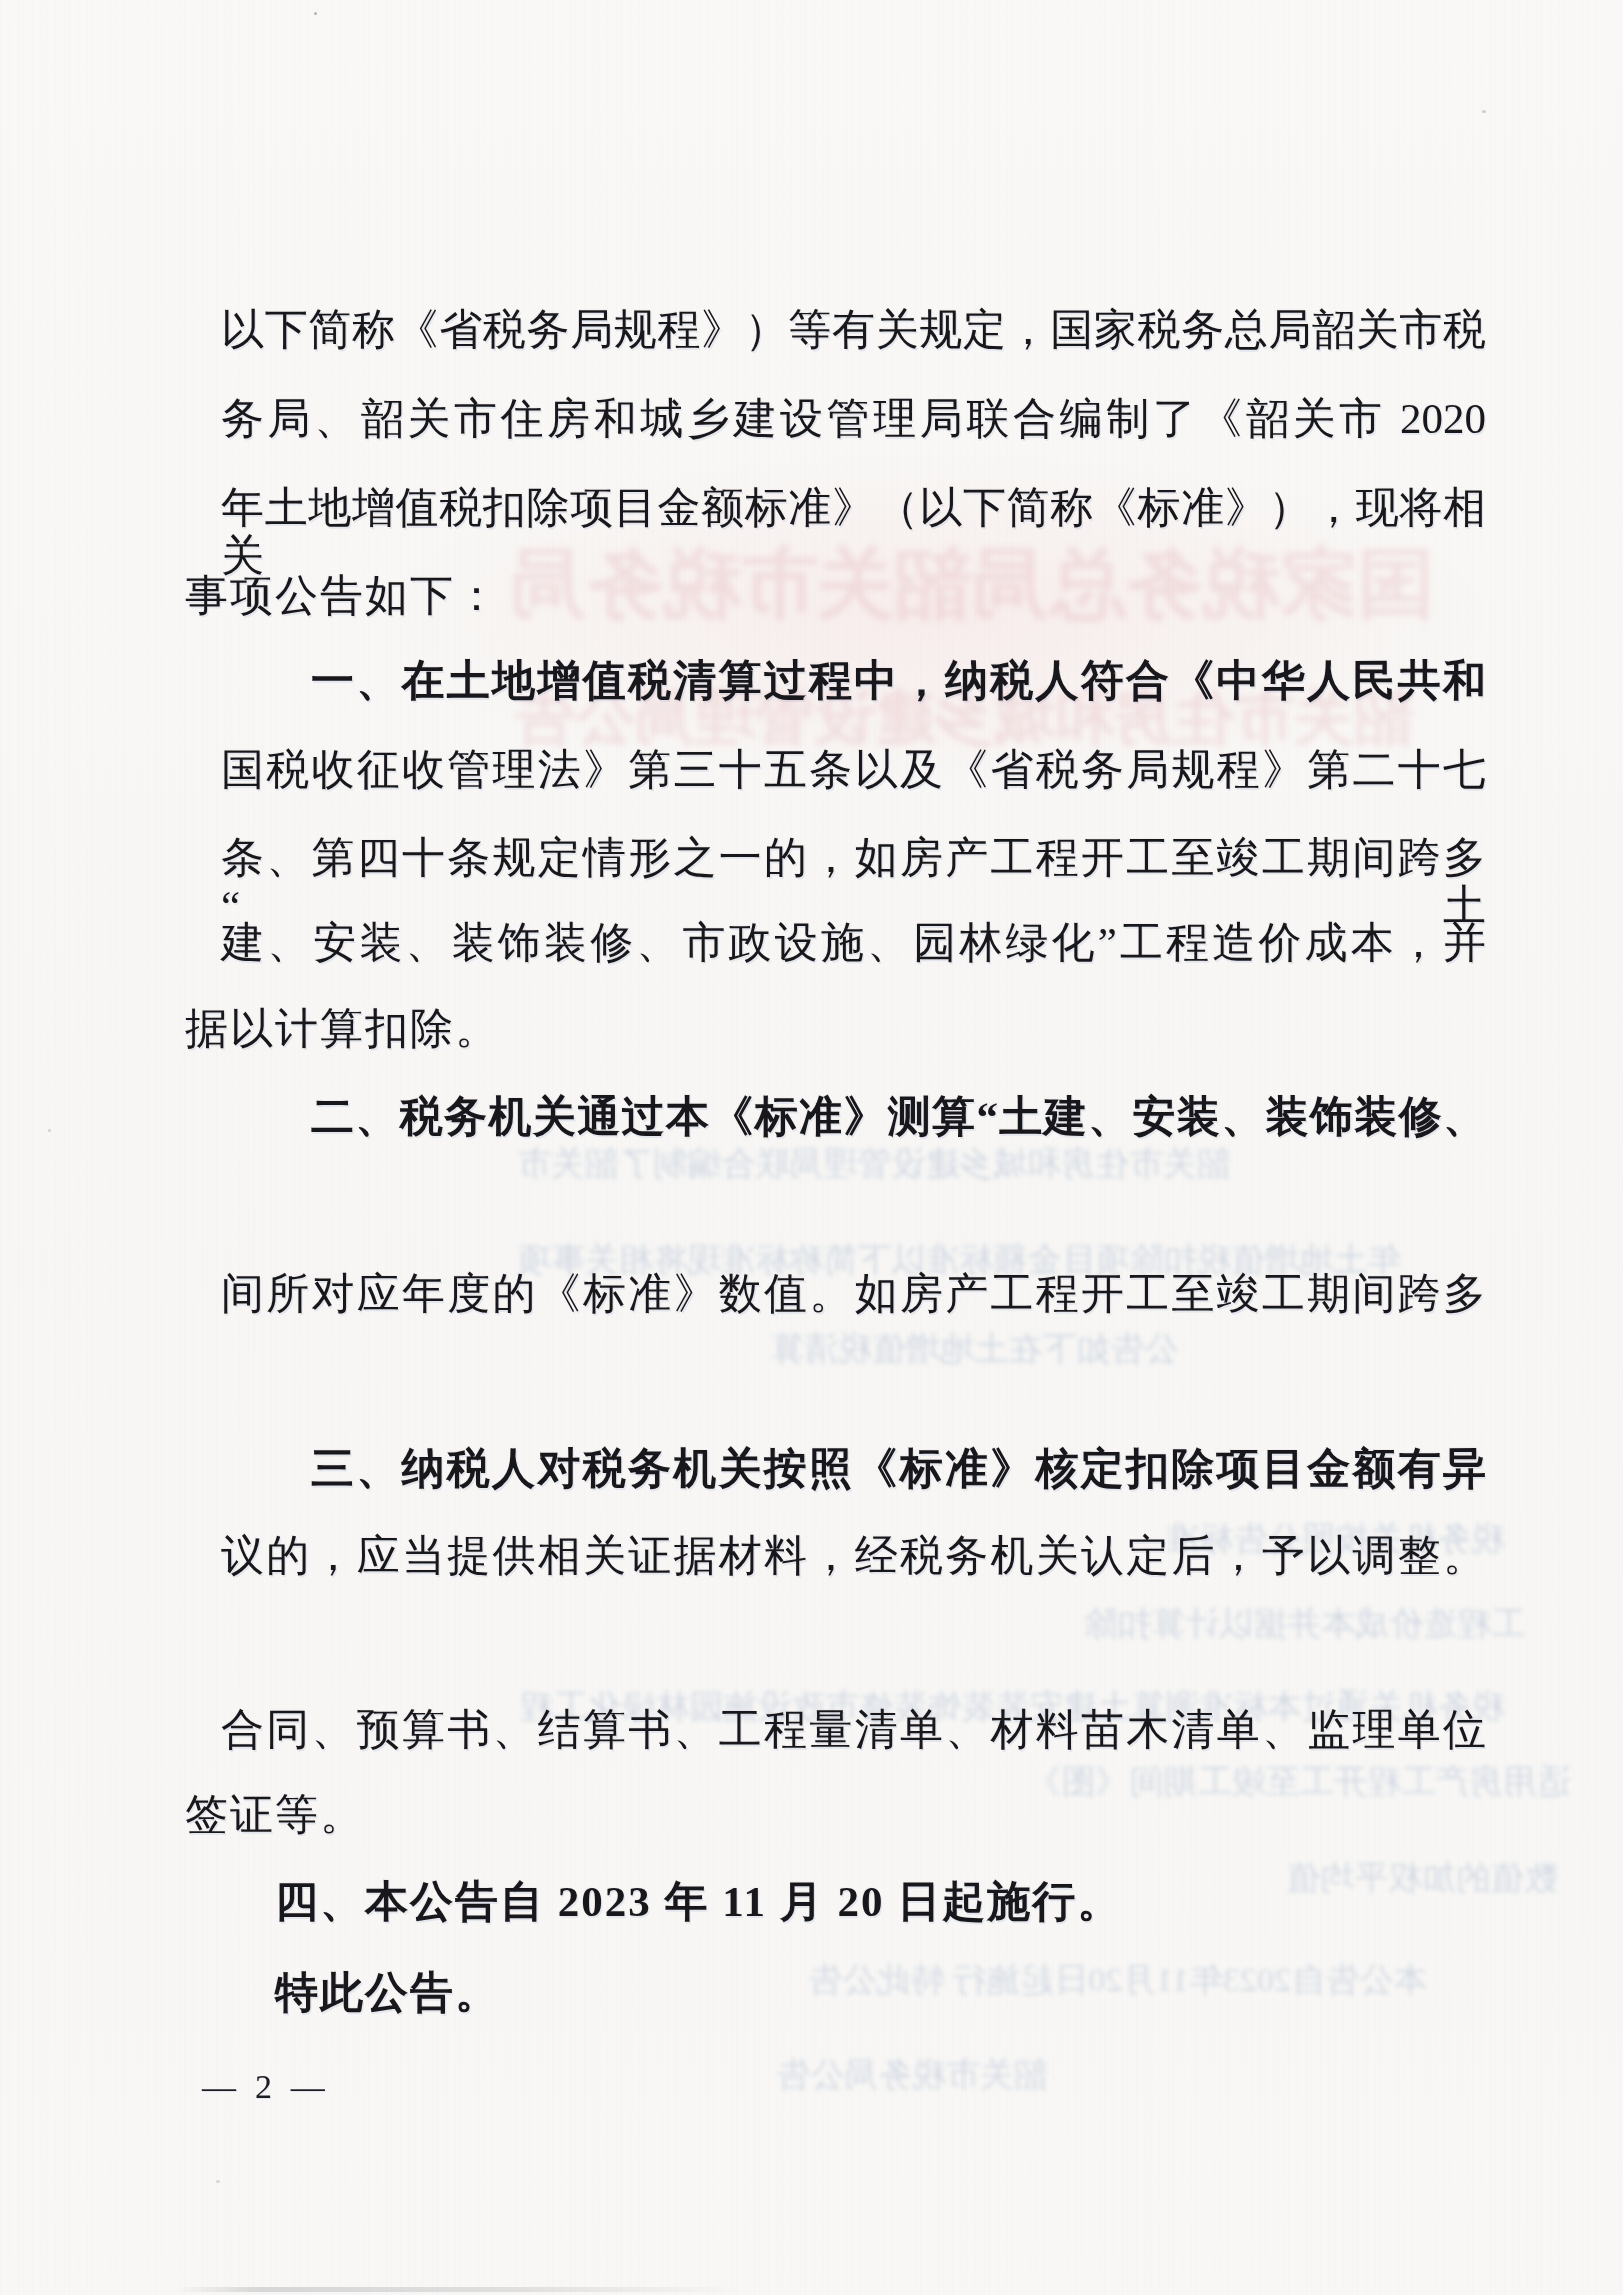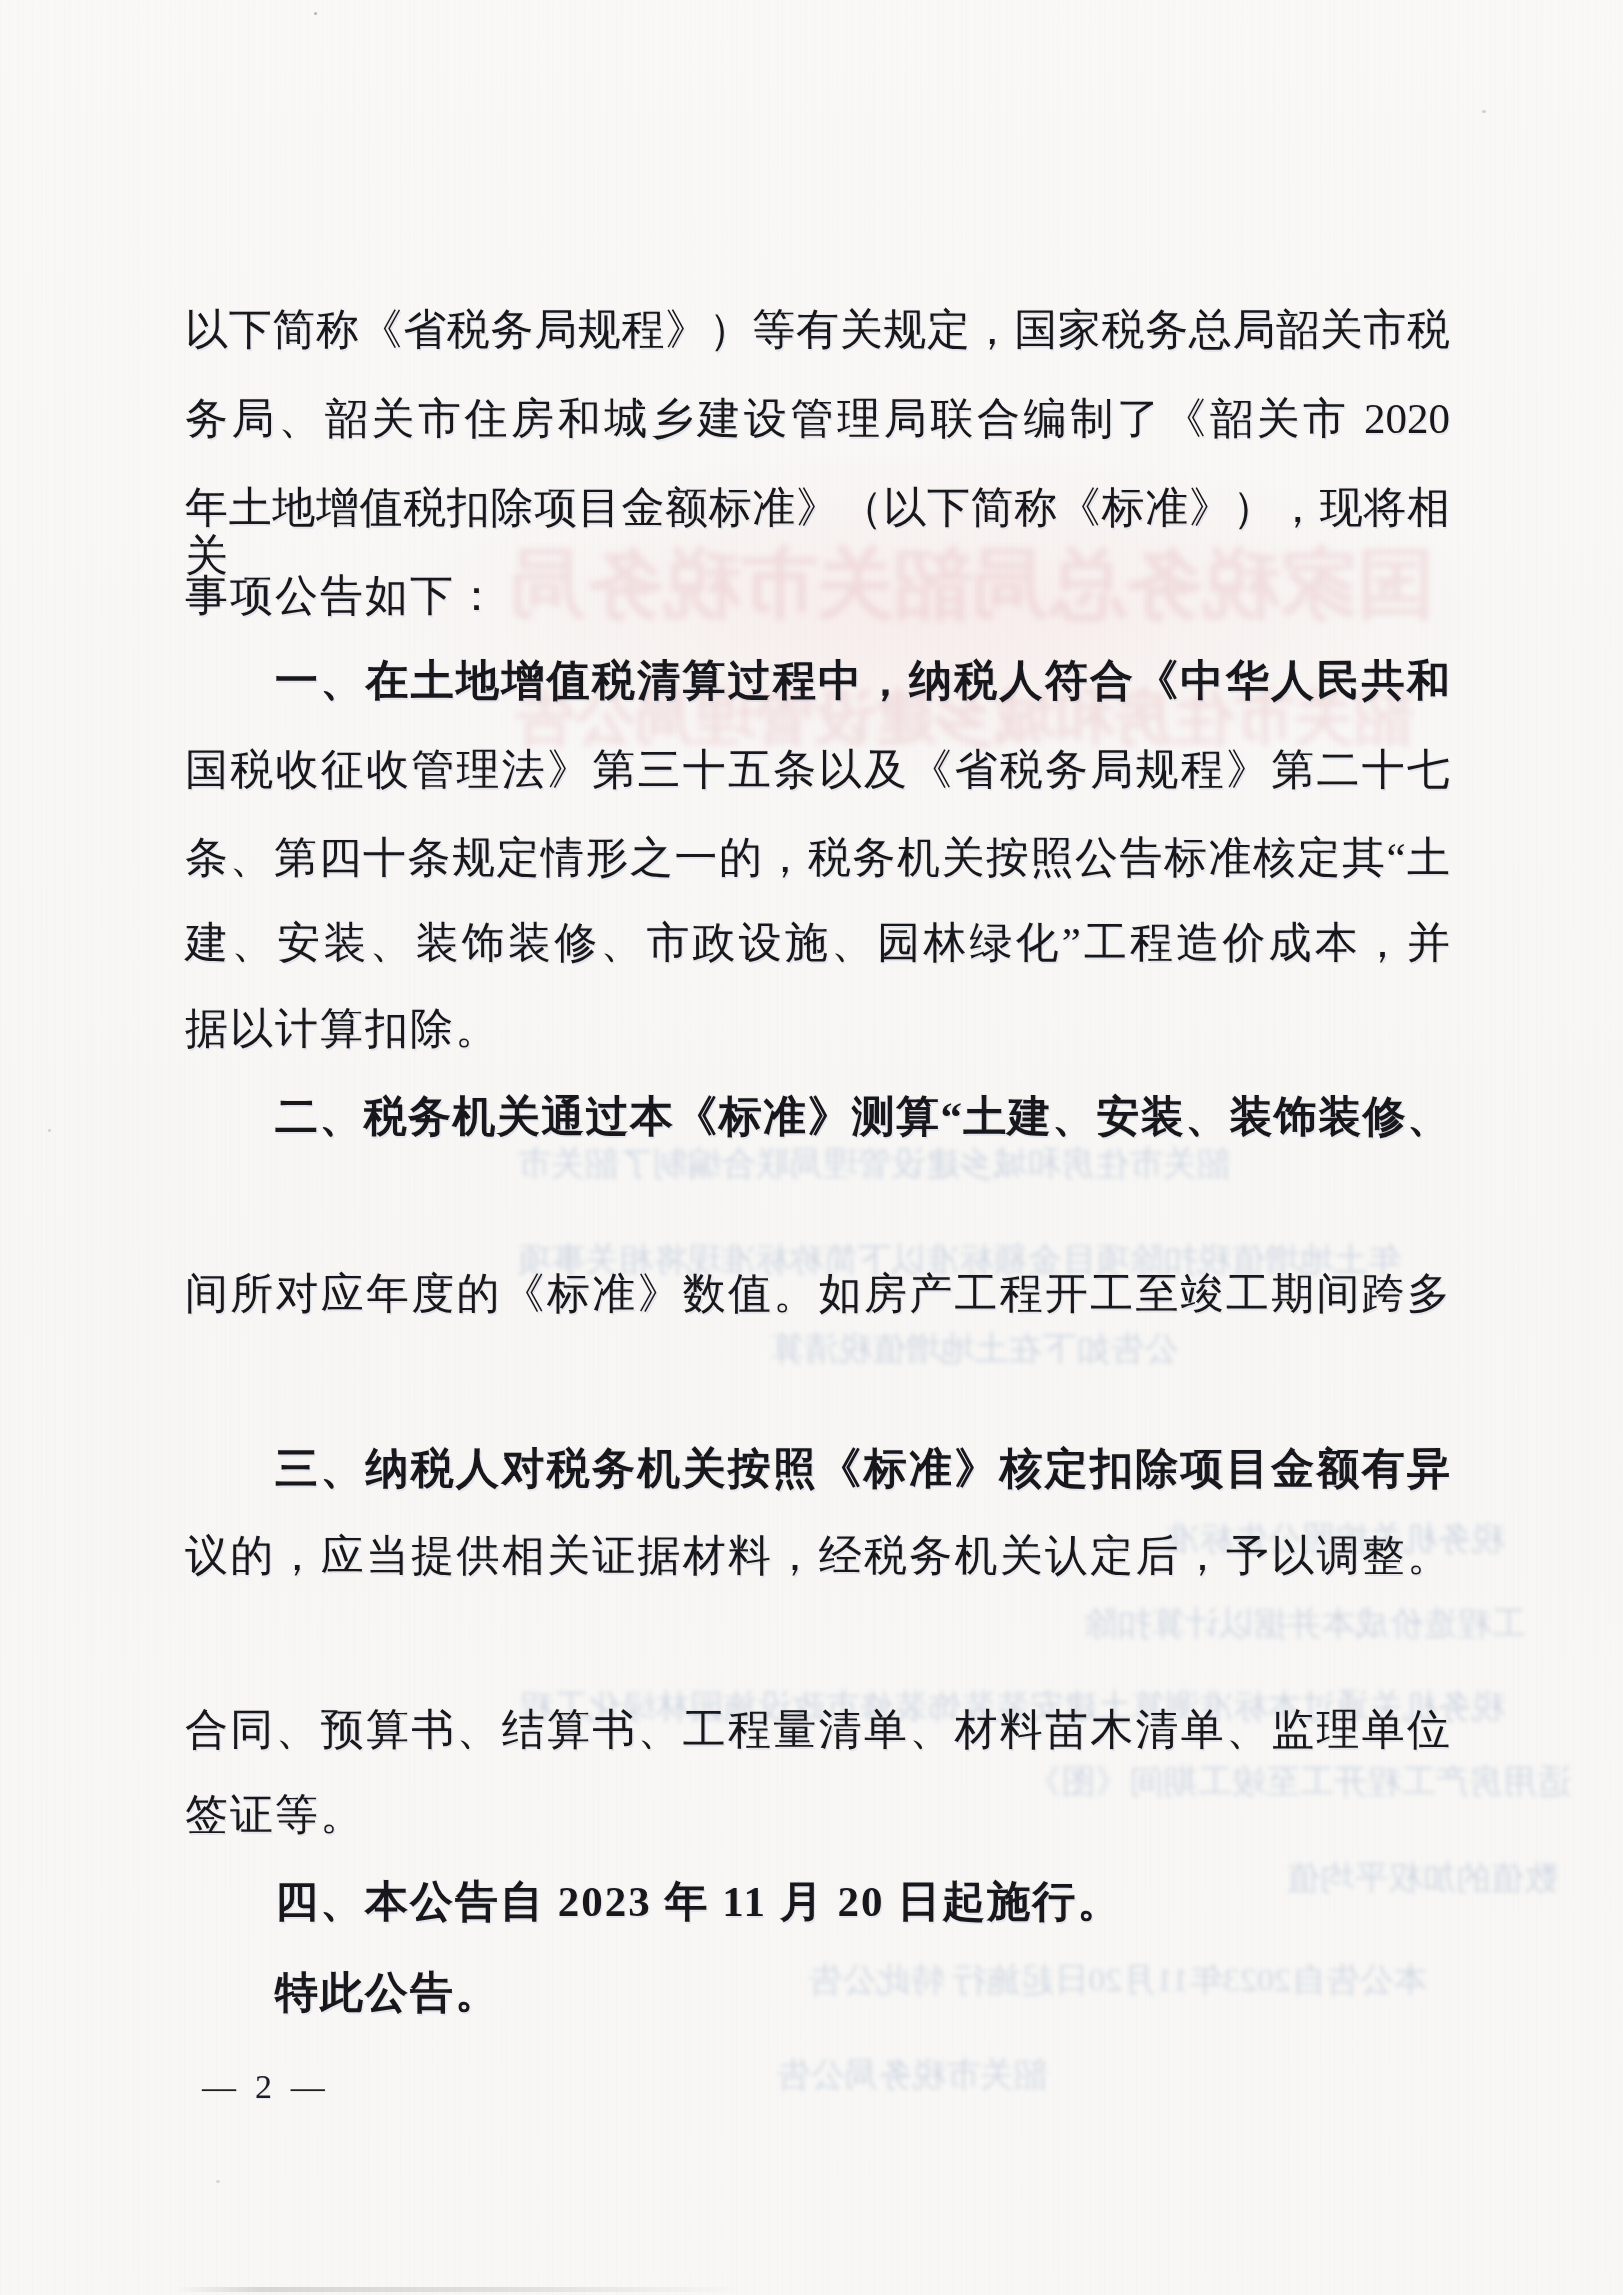--- a/index.html
+++ b/index.html
@@ -18,21 +18,21 @@
   .textblock{position:absolute;left:0;top:0;width:100%;height:100%;}
   .line{
     position:absolute;
     left:185px;width:1265px;height:48px;line-height:48px;
     font-size:43px;color:#17171c;
     letter-spacing:2px;white-space:nowrap;
     text-shadow:1.3px 2px 0 rgba(110,135,200,0.14), -0.7px -1.3px 0 rgba(205,125,125,0.07);
   }
   .line.fill{
     letter-spacing:0;white-space:normal;
-    text-align:justify;text-align-last:justify;
+    text-align:justify;text-align-last:justify;margin-left:36px;
   }
   .line.indent{text-indent:90px;font-weight:bold;}
   .pagenum{
     position:absolute;left:202px;top:2068px;height:38px;line-height:38px;
     font-size:34px;color:#1c1c22;letter-spacing:5.2px;
     text-shadow:0.7px 1.3px 0 rgba(110,135,200,0.15);
   }
   
   .ghost{position:absolute;transform:scaleX(-1);pointer-events:none;white-space:nowrap;overflow:hidden;}
   .ghost.red{color:#d98b95;filter:blur(3.3px);opacity:0.20;font-weight:bold;}
@@ -85,21 +85,21 @@
   <div class="ghost blue gb9">本公告自2023年11月20日起施行 特此公告</div>
   <div class="ghost blue gb10">韶关市税务局公告</div>
 
   <div class="textblock">
     <div class="line fill" style="top:306px">以下简称《省税务局规程》）等有关规定，国家税务总局韶关市税</div>
     <div class="line fill" style="top:395px">务局、韶关市住房和城乡建设管理局联合编制了《韶关市 2020</div>
     <div class="line fill" style="top:484px">年土地增值税扣除项目金额标准》（以下简称《标准》），现将相关</div>
     <div class="line" style="top:572px">事项公告如下：</div>
     <div class="line fill indent" style="top:657px">一、在土地增值税清算过程中，纳税人符合《中华人民共和</div>
     <div class="line fill" style="top:746px">国税收征收管理法》第三十五条以及《省税务局规程》第二十七</div>
-    <div class="line fill" style="top:834px">条、第四十条规定情形之一的，税务机关按照公告标准核定其“土</div>
+    <div class="line fill" style="top:834px">条、第四十条规定情形之一的，如房产工程开工至竣工期间跨多“土</div>
     <div class="line fill" style="top:919px">建、安装、装饰装修、市政设施、园林绿化”工程造价成本，并</div>
     <div class="line" style="top:1005px">据以计算扣除。</div>
     <div class="line fill indent" style="top:1093px">二、税务机关通过本《标准》测算“土建、安装、装饰装修、</div>
     <div class="line fill" style="top:1270px">间所对应年度的《标准》数值。如房产工程开工至竣工期间跨多</div>
     <div class="line fill indent" style="top:1445px">三、纳税人对税务机关按照《标准》核定扣除项目金额有异</div>
     <div class="line fill" style="top:1532px">议的，应当提供相关证据材料，经税务机关认定后，予以调整。</div>
     <div class="line fill" style="top:1706px">合同、预算书、结算书、工程量清单、材料苗木清单、监理单位</div>
     <div class="line" style="top:1791px">签证等。</div>
     <div class="line indent" style="top:1878px">四、本公告自 2023 年 11 月 20 日起施行。</div>
     <div class="line indent" style="top:1969px">特此公告。</div>

